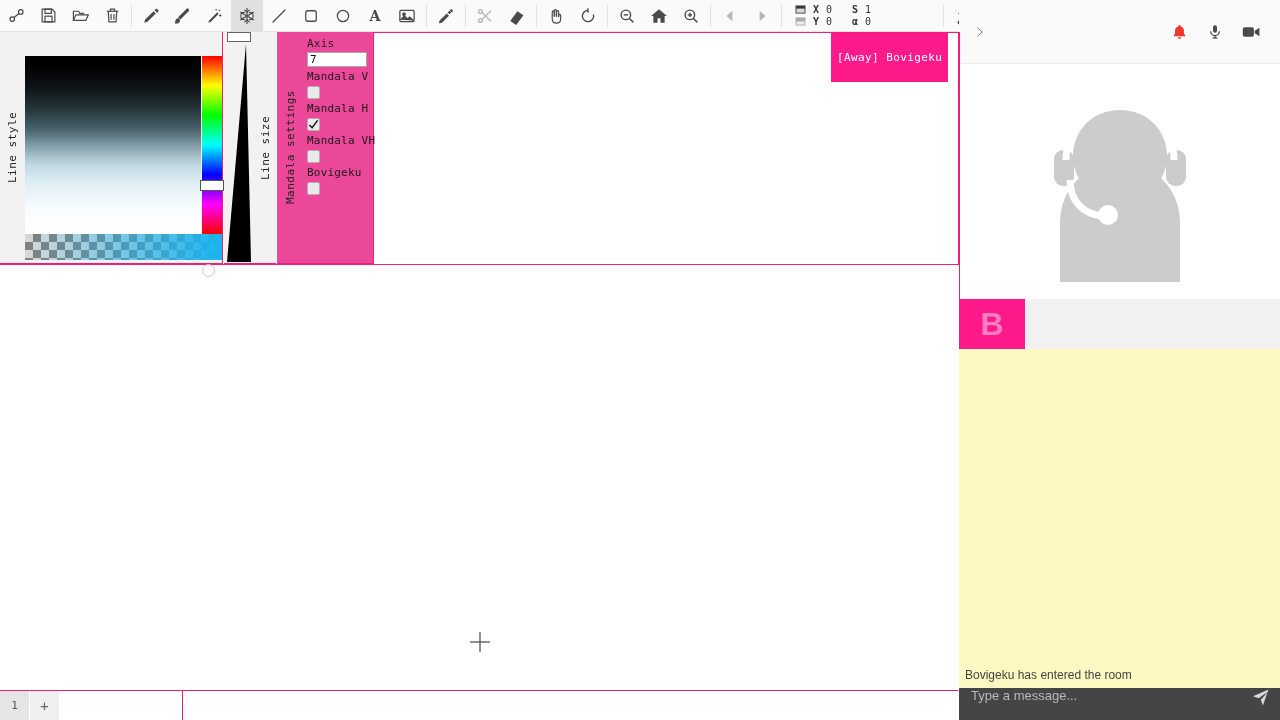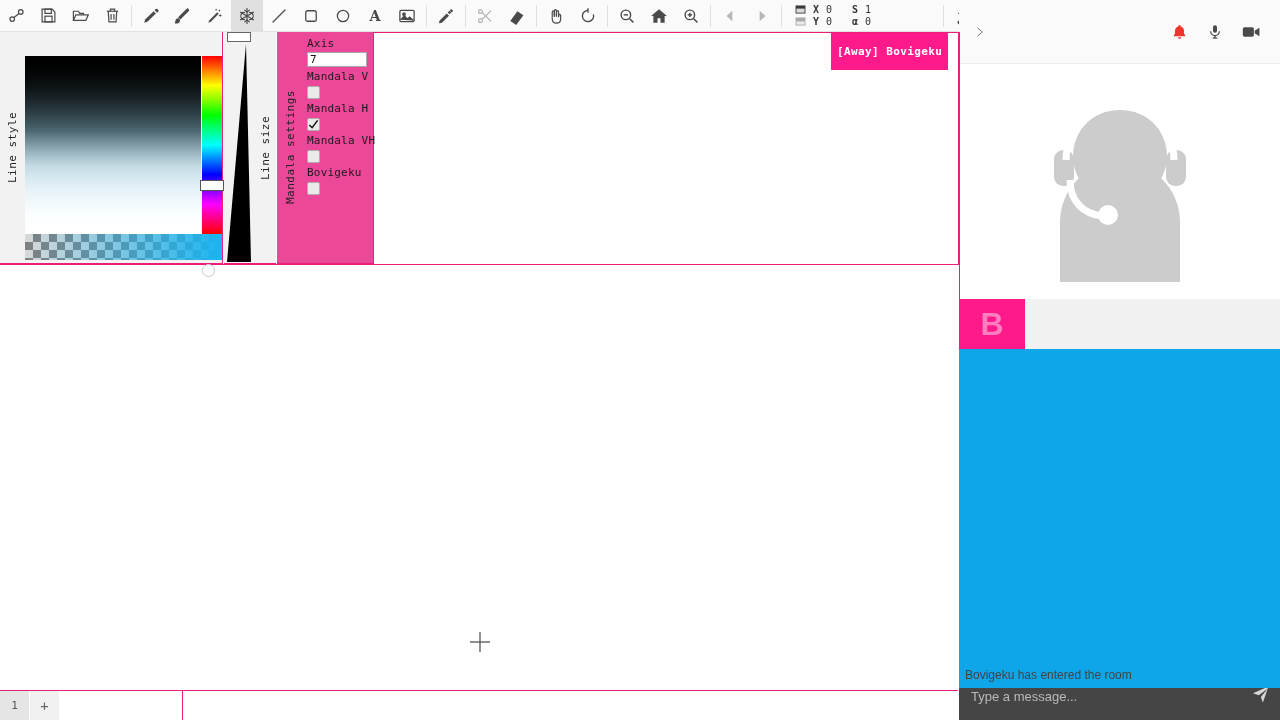--- a/index.html
+++ b/index.html
@@ -188,22 +188,22 @@
   #crosshair {
     position: absolute; left: 468px; top: 365px;
     width: 24px; height: 24px; color: #555;
   }
 
   
   #user-badge {
     position: absolute; left: 831px; top: 33px;
     background: #ff1a8c; color: #ffffff;
     font-family: "DejaVu Sans Mono", monospace;
-    font-size: 11px; font-weight: bold;
-    padding: 12px 6px; letter-spacing: 0.4px;
+    font-size: 11px; font-weight: normal;
+    padding: 18px 6px; letter-spacing: 0.4px;
     white-space: nowrap;
   }
 
   
   #bottom-bar {
     position: absolute; left: 0; top: 690px;
     width: 958px; height: 30px;
     background: #ffffff;
     border-top: 1px solid #ec1e79;
     display: flex; align-items: stretch;
@@ -254,32 +254,32 @@
     background: #f1f1f1;
   }
   #sb-user-initial {
     width: 66px; background: #ff1a8c;
     display: flex; align-items: center; justify-content: center;
     color: #ff7ec0; font-size: 32px; font-weight: bold;
     font-family: "Liberation Sans", sans-serif;
   }
   #sb-user-meta { flex: 1; background: #f1f1f1; }
   #sb-messages {
-    flex: 1; background: #0ea5e9;
+    flex: 1; background: #fef9c3;
     position: relative;
   }
   #sb-sysmsg {
     position: absolute; left: 6px; bottom: 6px;
     font-family: "Liberation Sans", sans-serif;
     font-size: 12px; color: #444;
   }
   #sb-composer {
     height: 32px; background: #454545;
-    display: flex; align-items: flex-end;
-    padding: 0 10px 16px 12px; gap: 8px;
+    display: flex; align-items: flex-start;
+    padding: 0 10px 10px 12px; gap: 8px;
   }
   #sb-input {
     flex: 1; background: transparent; border: none; outline: none;
     color: #b9b9b9; font-family: "Liberation Sans", sans-serif;
     font-size: 13px;
   }
   #sb-input::placeholder { color: #b9b9b9; }
   #sb-send { color: #d8d8d8; cursor: pointer; display: flex; align-items: center; }
   #sb-left-border {
     position: absolute; left: 0; top: 32px;

